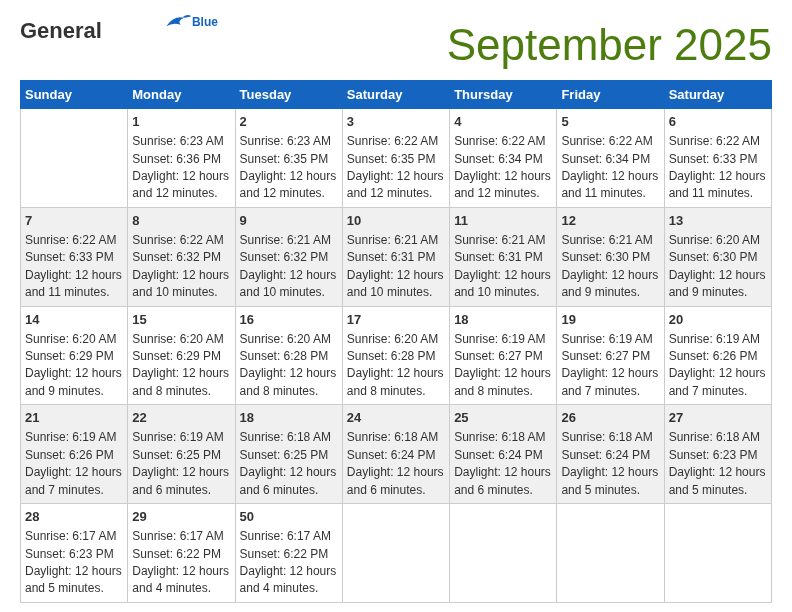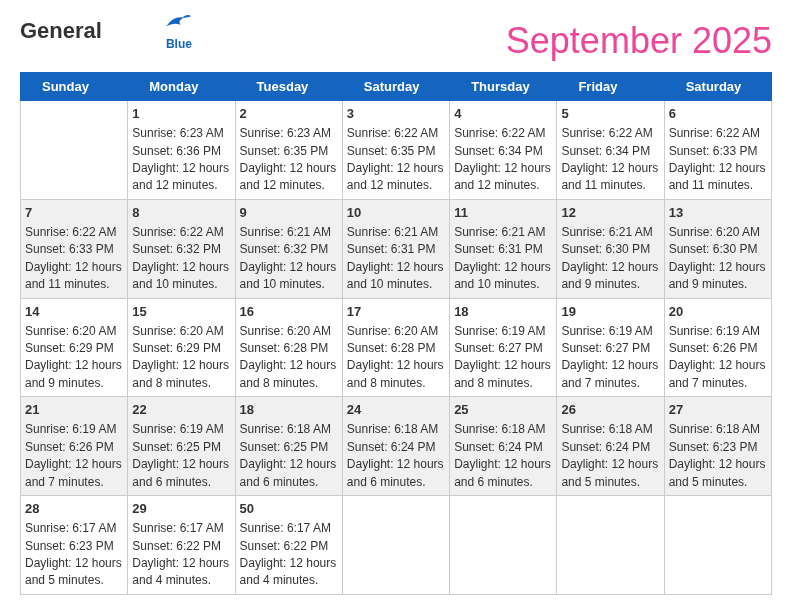--- a/index.html
+++ b/index.html
@@ -11,56 +11,56 @@
       padding: 20px;
     }
     .header {
       display: flex;
       justify-content: space-between;
       align-items: flex-start;
       margin-bottom: 10px;
     }
     .logo {
       display: flex;
-      flex-direction: column;
-      align-items: flex-end;
+      flex-direction: row;
+      align-items: flex-start;
     }
     .logo-text {
       font-size: 22px;
       font-weight: bold;
       color: #333;
       line-height: 1;
     }
     .logo-bird {
       width: 30px;
       height: 20px;
       margin-left: 60px;
       margin-top: -18px;
     }
     .title-block {
       text-align: right;
     }
     .month-title {
-      font-size: 36px;
-      color: #ec4899;
+      font-size: 44px;
+      color: #4d7c0f;
       font-weight: normal;
     }
     .subtitle {
       font-size: 16px;
       color: #555;
     }
     .calendar {
       width: 100%;
       border-collapse: collapse;
       border: 1px solid #ccc;
     }
     .calendar thead tr th {
       background-color: #1565c0;
       color: #fff;
-      padding: 6px 21px;
+      padding: 6px 4px;
       font-size: 13px;
       font-weight: bold;
       border: 1px solid #1565c0;
       text-align: left;
     }
     .calendar tbody tr td {
       vertical-align: top;
       border: 1px solid #ccc;
       padding: 4px 4px;
       width: calc(100% / 7);

